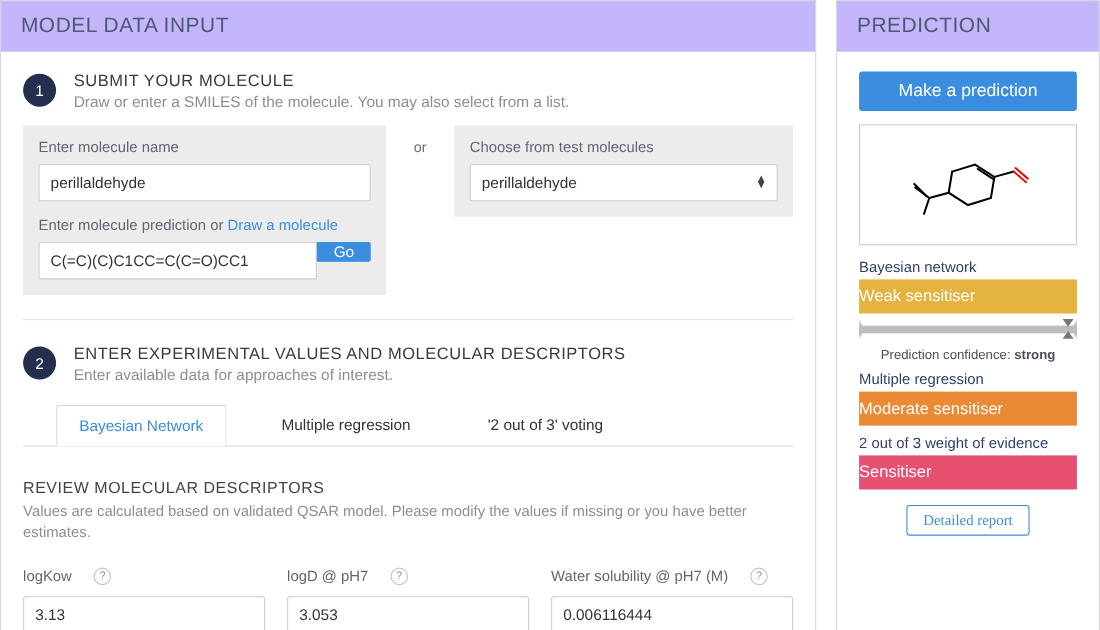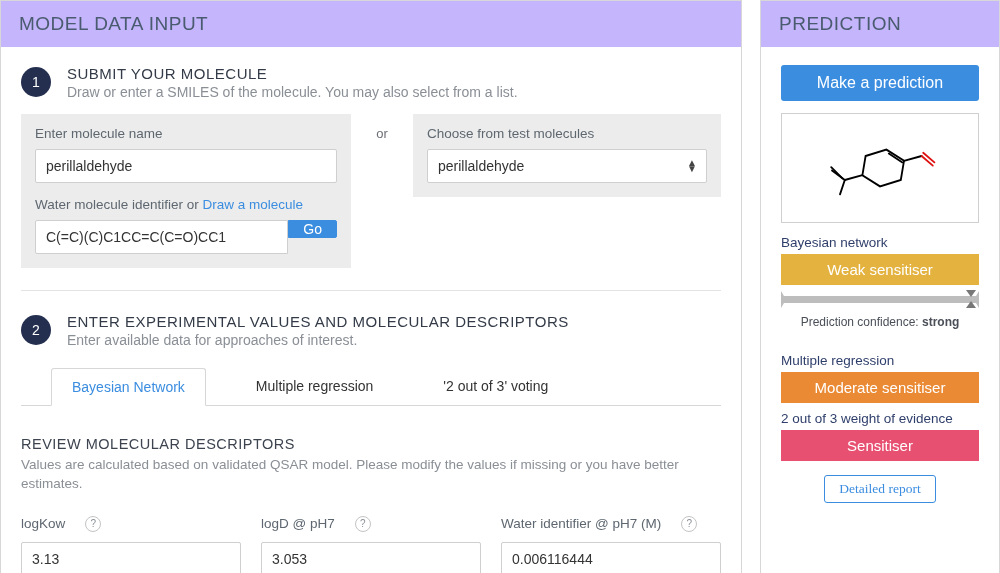--- a/index.html
+++ b/index.html
@@ -204,21 +204,21 @@
   }
   .mol-svg { width: 140px; height: 72px; }
   .result-label {
     color: #2f3f6b;
     font-size: 13.5px;
     margin-bottom: 4px;
     margin-top: 4px;
   }
   .result-bar {
     padding: 7px 0;
-    text-align: center;
+    text-align: left;
     color: #fff;
     font-size: 15px;
   }
   .bar-weak { background: #e4b23f; }
   .bar-mod  { background: #ea8a34; }
   .bar-sens { background: #e75070; }
   .conf-slider {
     position: relative;
     margin: 8px 0 4px 0;
     height: 18px;
@@ -255,21 +255,21 @@
     content:"";
     position:absolute; bottom:0; left:0;
     border-left:5px solid transparent;
     border-right:5px solid transparent;
     border-bottom:7px solid #777;
   }
   .conf-text {
     text-align: center;
     font-size: 12px;
     color: #4a4f58;
-    margin-bottom: 24px;
+    margin-bottom: 8px;
   }
   .conf-text strong { font-weight: 600; }
   .detail-btn {
     display: block;
     margin: 14px auto 0 auto;
     border: 1px solid #3b8de0;
     background: #fff;
     color: #3b8de0;
     padding: 5px 14px;
     font-size: 13.5px;
@@ -294,21 +294,21 @@
           <div class="step-sub">Draw or enter a SMILES of the molecule. You may also select from a list.</div>
         </div>
       </div>
 
       <div class="input-row">
         <div class="gray-box narrow">
           <div class="field-label">Enter molecule name</div>
           <input class="field-input" value="perillaldehyde" style="">
           <div class="field-row2">
             <div class="field-label">
-              <span>Water molecule identifier or </span><a class="link">Draw a molecule</a>
+              <span>Enter molecule prediction or </span><a class="link">Draw a molecule</a>
             </div>
             <div class="smiles-row">
               <input class="field-input" value="C(=C)(C)C1CC=C(C=O)CC1" style="">
               <button class="go-btn">Go</button>
             </div>
           </div>
         </div>
         <div class="or-col">or</div>
         <div class="gray-box">
           <div class="field-label">Choose from test molecules</div>
@@ -350,21 +350,21 @@
         </div>
         <div class="desc-col">
           <div class="desc-label">
             <span>logD @ pH7</span>
             <span class="help-icon">?</span>
           </div>
           <input class="field-input" value="3.053" style="">
         </div>
         <div class="desc-col">
           <div class="desc-label">
-            <span>Water identifier @ pH7 (M)</span>
+            <span>Water solubility @ pH7 (M)</span>
             <span class="help-icon">?</span>
           </div>
           <input class="field-input" value="0.006116444" style="">
         </div>
       </div>
 
     </div>
   </div>
 
   <div class="panel panel-right">

